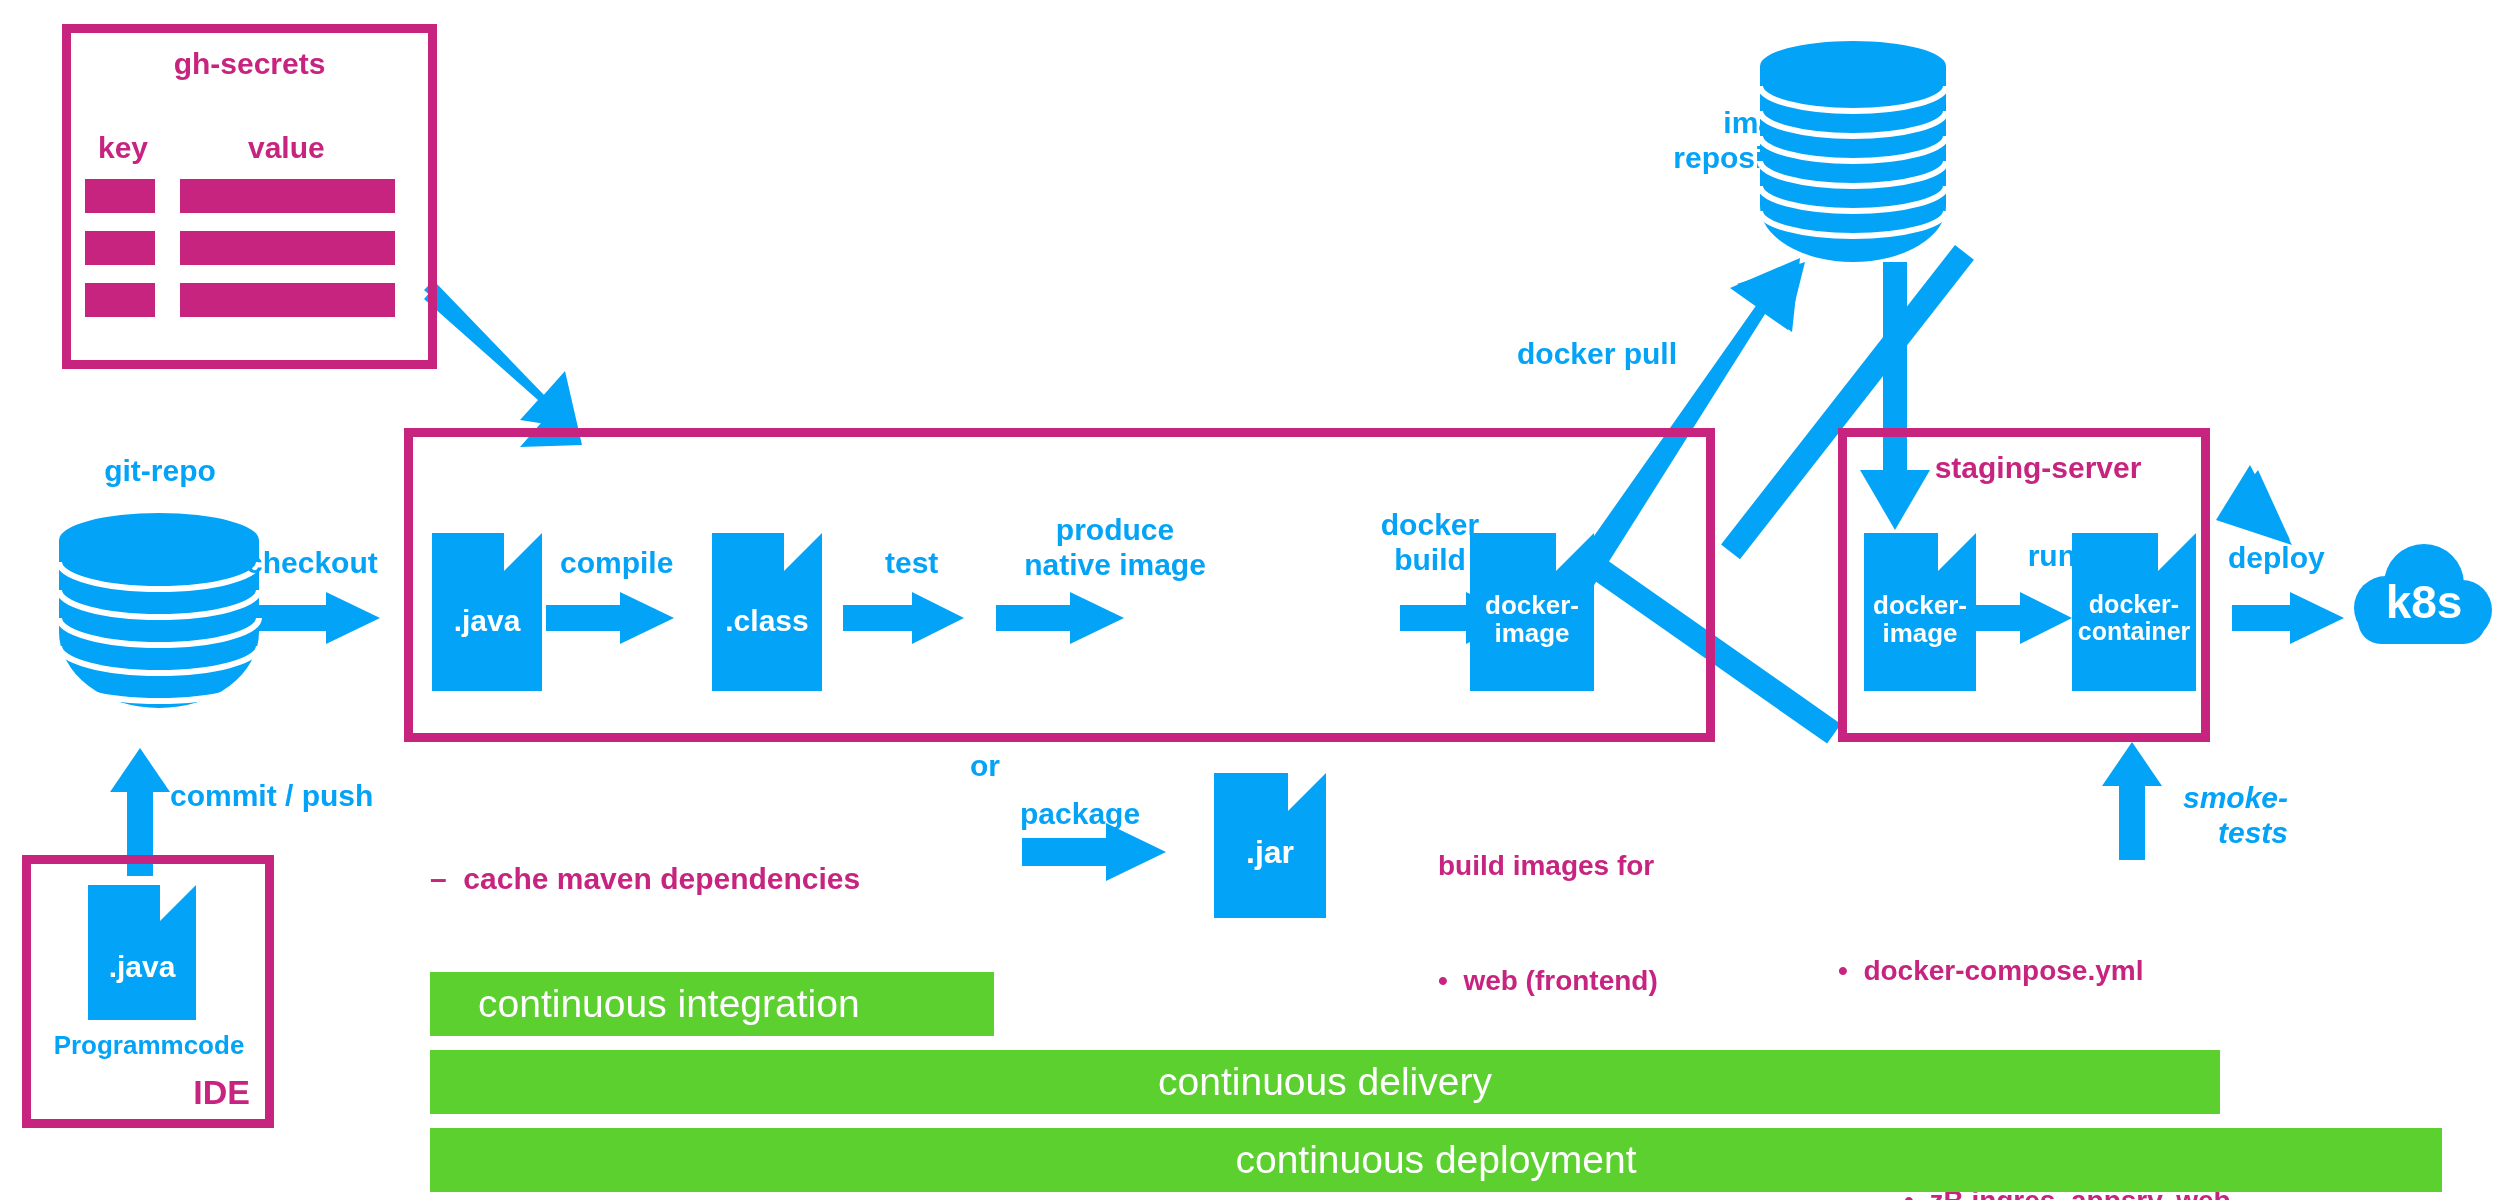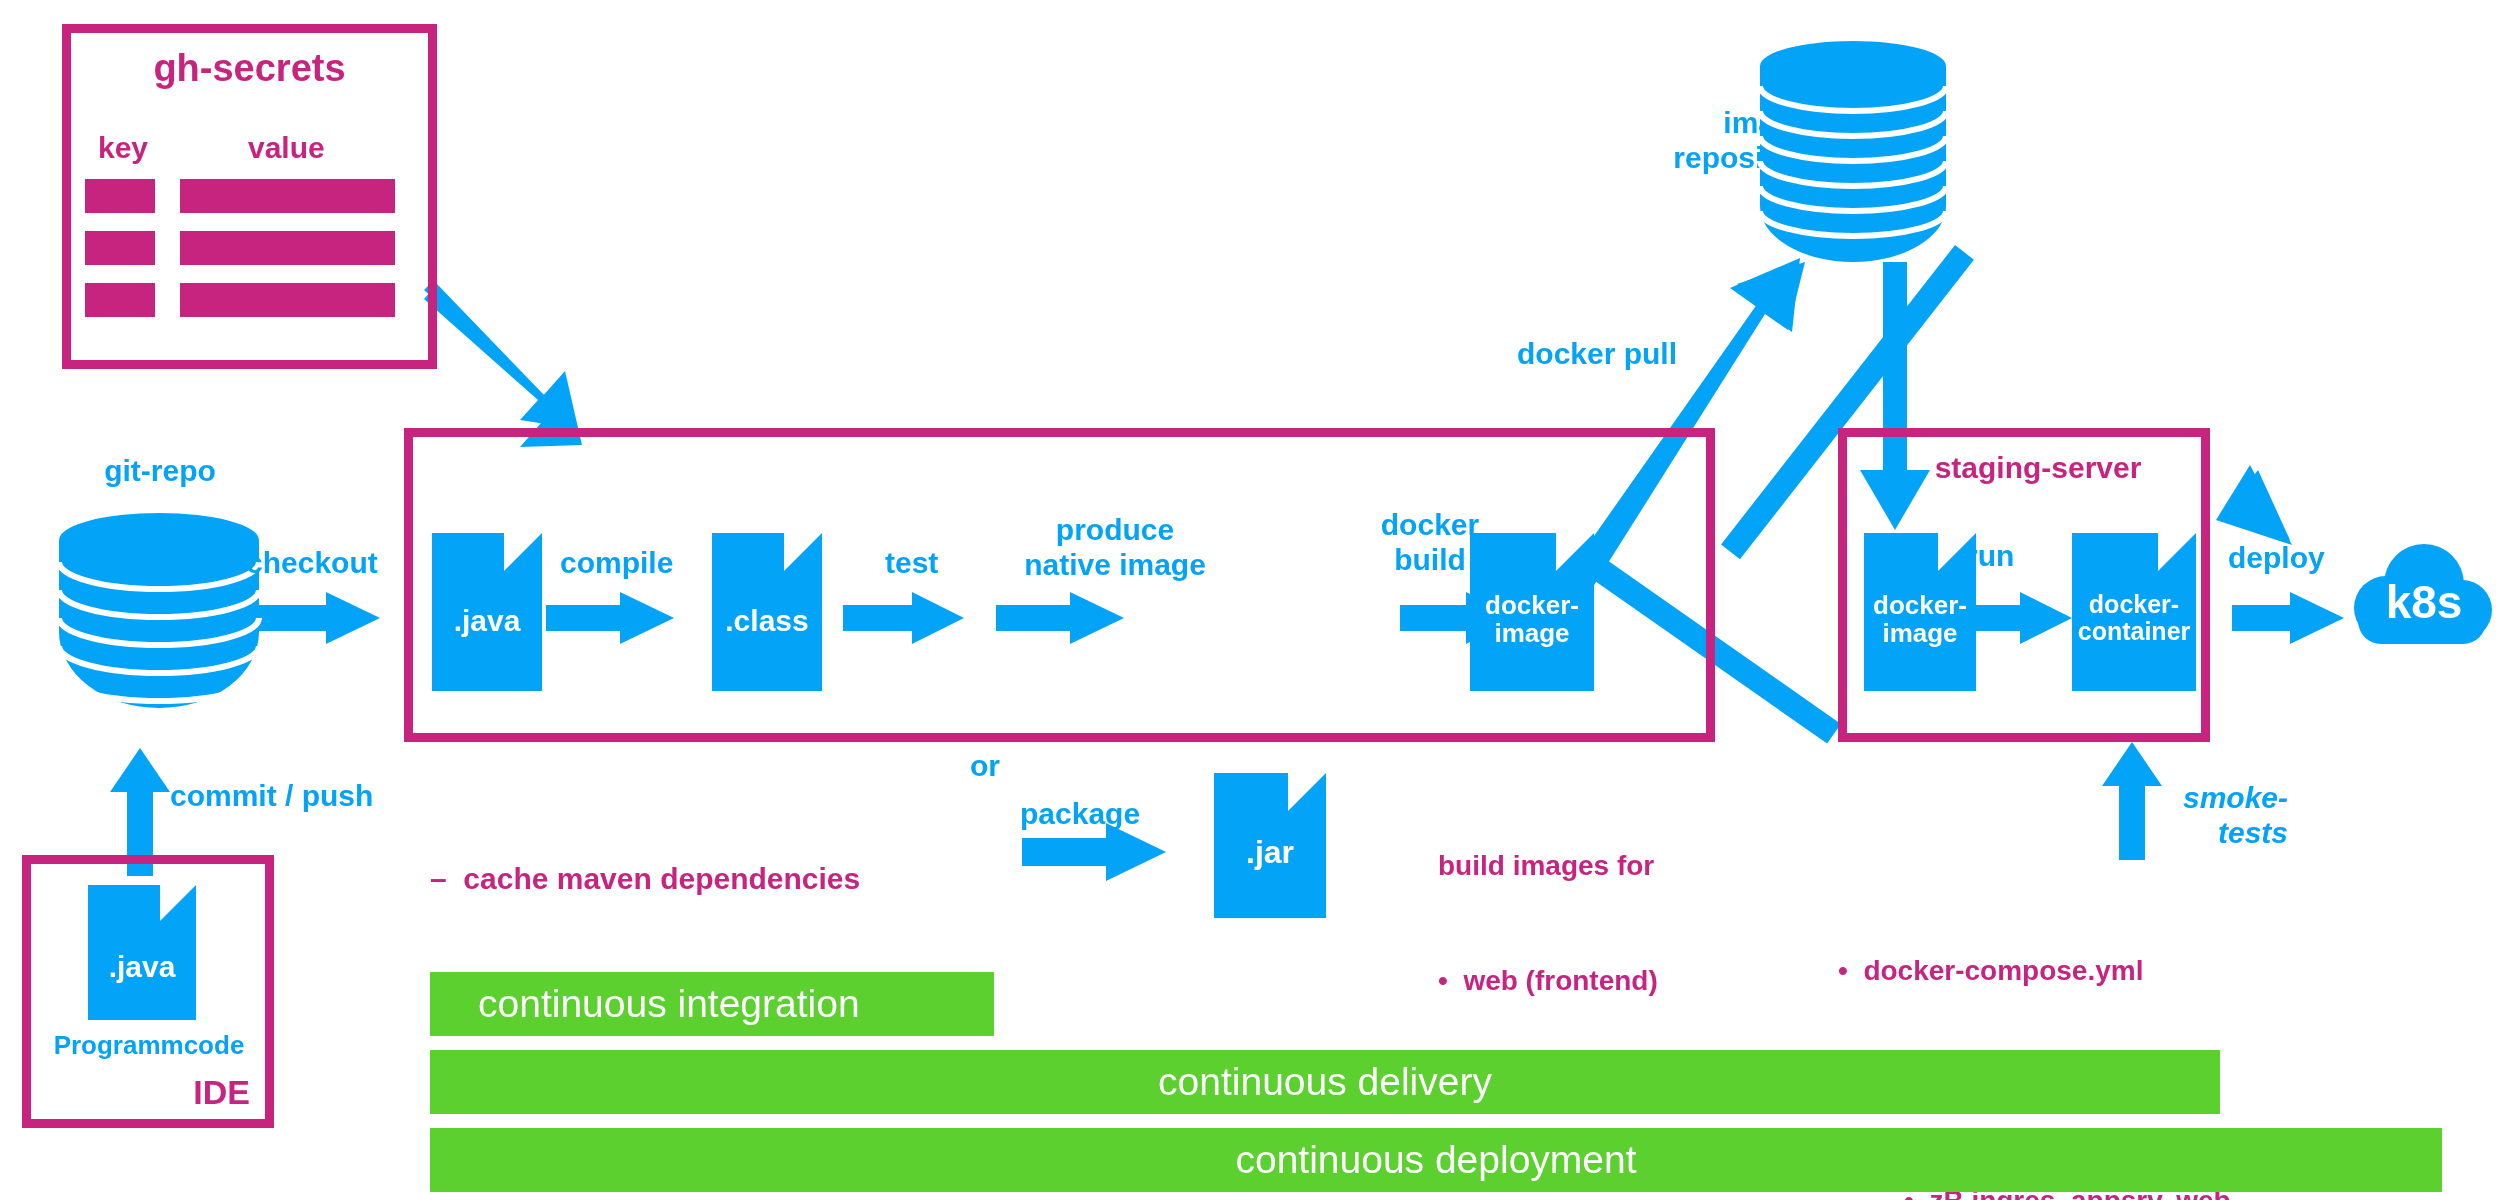--- a/index.html
+++ b/index.html
@@ -108,21 +108,21 @@
       <path d="M 2344 618 L 2290 592 L 2290 644 Z" fill="#03A3F7"></path>
     </g>
 
     <g>
       <rect x="2119" y="782" width="26" height="78" fill="#03A3F7"></rect>
       <path d="M 2132 742 L 2162 786 L 2102 786 Z" fill="#03A3F7"></path>
     </g>
   </svg>
 
   <div class="box" style="left:62px;top:24px;width:375px;height:345px;"></div>
-  <div class="lbl pink" style="left:62px;top:46px;width:375px;text-align:center;font-size:38px;">gh-secrets</div>
+  <div class="lbl pink" style="left:62px;top:46px;width:375px;text-align:center;font-size:30px;">gh-secrets</div>
   <div class="lbl pink" style="left:98px;top:130px;font-size:30px;">key</div>
   <div class="lbl pink" style="left:248px;top:130px;font-size:30px;">value</div>
 
   <div class="bar" style="left:85px;top:179px;width:70px;height:34px;"></div>
   <div class="bar" style="left:180px;top:179px;width:215px;height:34px;"></div>
   <div class="bar" style="left:85px;top:231px;width:70px;height:34px;"></div>
   <div class="bar" style="left:180px;top:231px;width:215px;height:34px;"></div>
   <div class="bar" style="left:85px;top:283px;width:70px;height:34px;"></div>
   <div class="bar" style="left:180px;top:283px;width:215px;height:34px;"></div>
 
@@ -244,21 +244,21 @@
   <div class="file" style="left:1864px;top:533px;width:112px;height:158px;">
     <div class="body"></div>
     <div class="notch" style="width:38px;height:38px;"></div>
     <svg style="position:absolute;right:0;top:0;" width="38" height="38">
         <polygon points="0,38 38,38 38,0" fill="#03A3F7"></polygon>
       </svg>
     <div class="txt" style="top:58px;font-size:26px;">docker-
 image</div>
   </div>
 
-  <div class="lbl blue" style="left:1966px;top:538px;width:110px;text-align:left;font-size:30px;">run</div>
+  <div class="lbl blue" style="left:1966px;top:538px;width:110px;text-align:right;font-size:30px;">run</div>
 
   <div class="file" style="left:2072px;top:533px;width:124px;height:158px;">
     <div class="body"></div>
     <div class="notch" style="width:38px;height:38px;"></div>
     <svg style="position:absolute;right:0;top:0;" width="38" height="38">
         <polygon points="0,38 38,38 38,0" fill="#03A3F7"></polygon>
       </svg>
     <div class="txt" style="top:58px;font-size:25px;">docker-
 container</div>
   </div>

